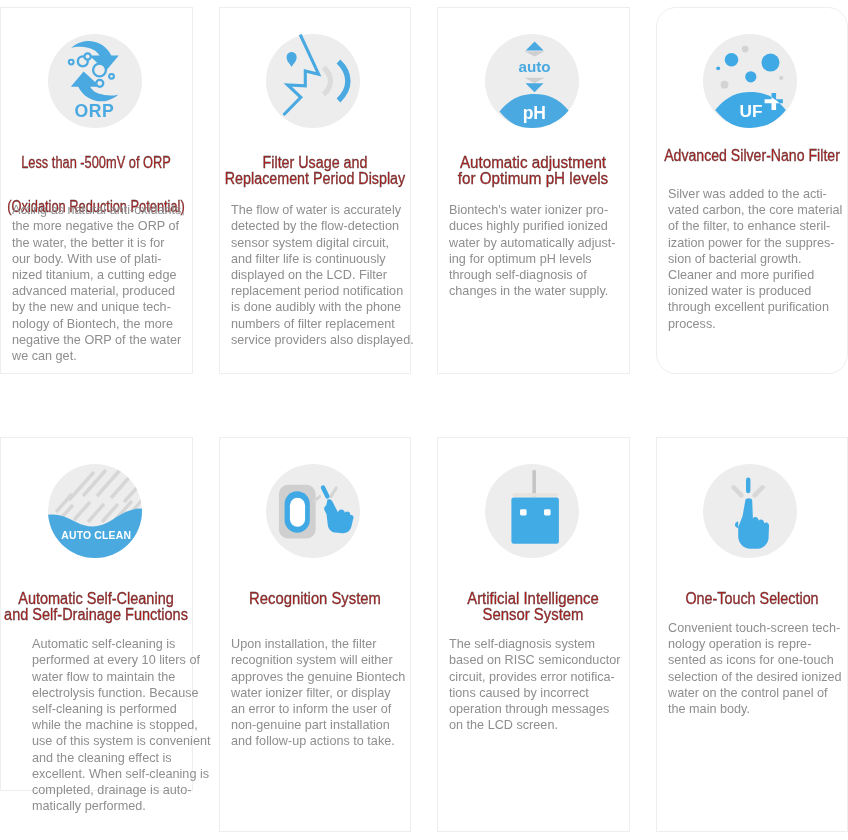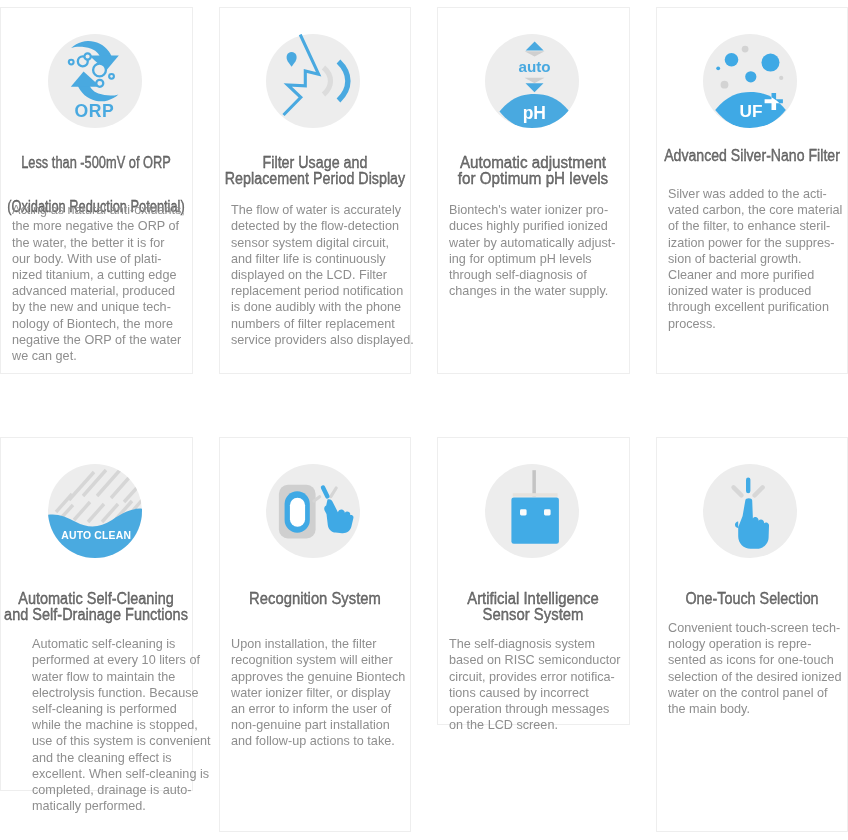--- a/index.html
+++ b/index.html
@@ -30,21 +30,21 @@
     left: 50%;
     margin-left: -48.5px;
     width: 94px;
     height: 94px;
   }
   .card-title {
     position: absolute;
     left: 0;
     right: 0;
     text-align: center;
-    color: #737373;
+    color: #b91c1c;
     font-size: 15.6px;
     line-height: 16.1px;
     font-weight: 400;
     -webkit-text-stroke: 0.32px #404040;
     white-space: nowrap;
   }
   .card-title > div {
     display: block;
     width: 100%;
     position: relative;
@@ -178,21 +178,21 @@
       <div><span>detected by the flow-detection</span></div>
       <div><span>sensor system digital circuit,</span></div>
       <div><span>and filter life is continuously</span></div>
       <div><span>displayed on the LCD. Filter</span></div>
       <div><span>replacement period notification</span></div>
       <div><span>is done audibly with the phone</span></div>
       <div><span>numbers of filter replacement</span></div>
       <div><span>service providers also displayed.</span></div>
     </div>
   </div>
-  <div class="card" style="left:655.5px;top:7px;width:192.5px;height:367px;">
+  <div class="card" style="left:655.5px;top:7px;width:192.5px;height:367px;border-radius:20px;">
     <div class="icon-wrap" style="top:25.5px;"><svg viewBox="0 0 94 94" width="94" height="94">
   <defs>
     <clipPath id="ufclip">
               <circle cx="47" cy="47" r="47"></circle>
             </clipPath>
     <clipPath id="uflens">
               <path d="M12.2 76.0 C24 61.5 35.5 58.0 47.5 58.0 C59.5 58.0 71 61.5 82.8 76.0 C71 90.5 59.5 94.5 47.5 94.5 C35.5 94.5 24 90.5 12.2 76.0 Z"></path>
             </clipPath>
   </defs>
   <circle cx="47" cy="47" r="47" fill="#ededed"></circle>
@@ -299,21 +299,21 @@
     <div class="card-body" style="top:198.1px;left:11.2px;right:6px;">
       <div><span>Upon installation, the filter</span></div>
       <div><span>recognition system will either</span></div>
       <div><span>approves the genuine Biontech</span></div>
       <div><span>water ionizer filter, or display</span></div>
       <div><span>an error to inform the user of</span></div>
       <div><span>non-genuine part installation</span></div>
       <div><span>and follow-up actions to take.</span></div>
     </div>
   </div>
-  <div class="card" style="left:437px;top:437px;width:192.5px;height:288px;">
+  <div class="card" style="left:437px;top:437px;width:192.5px;height:395px;">
     <div class="icon-wrap" style="top:25.5px;"><svg viewBox="0 0 94 94" width="94" height="94">
   <circle cx="47" cy="47" r="47" fill="#ededed"></circle>
   <rect x="47.4" y="6.2" width="3.5" height="26.5" fill="#c4c4c4"></rect>
   <rect x="27.8" y="29.2" width="44.8" height="3.4" fill="#e6e2dd"></rect>
   <rect x="26.4" y="33.4" width="47.5" height="46.4" rx="2.4" fill="#41abe6"></rect>
   <rect x="35.0" y="45.3" width="6.6" height="6.2" rx="1.4" fill="#fbfbfb"></rect>
   <rect x="59.0" y="45.3" width="6.6" height="6.2" rx="1.4" fill="#fbfbfb"></rect>
 </svg></div>
     <div class="card-title" style="top:152.5px;">
       <div style="height:16.1px;">

